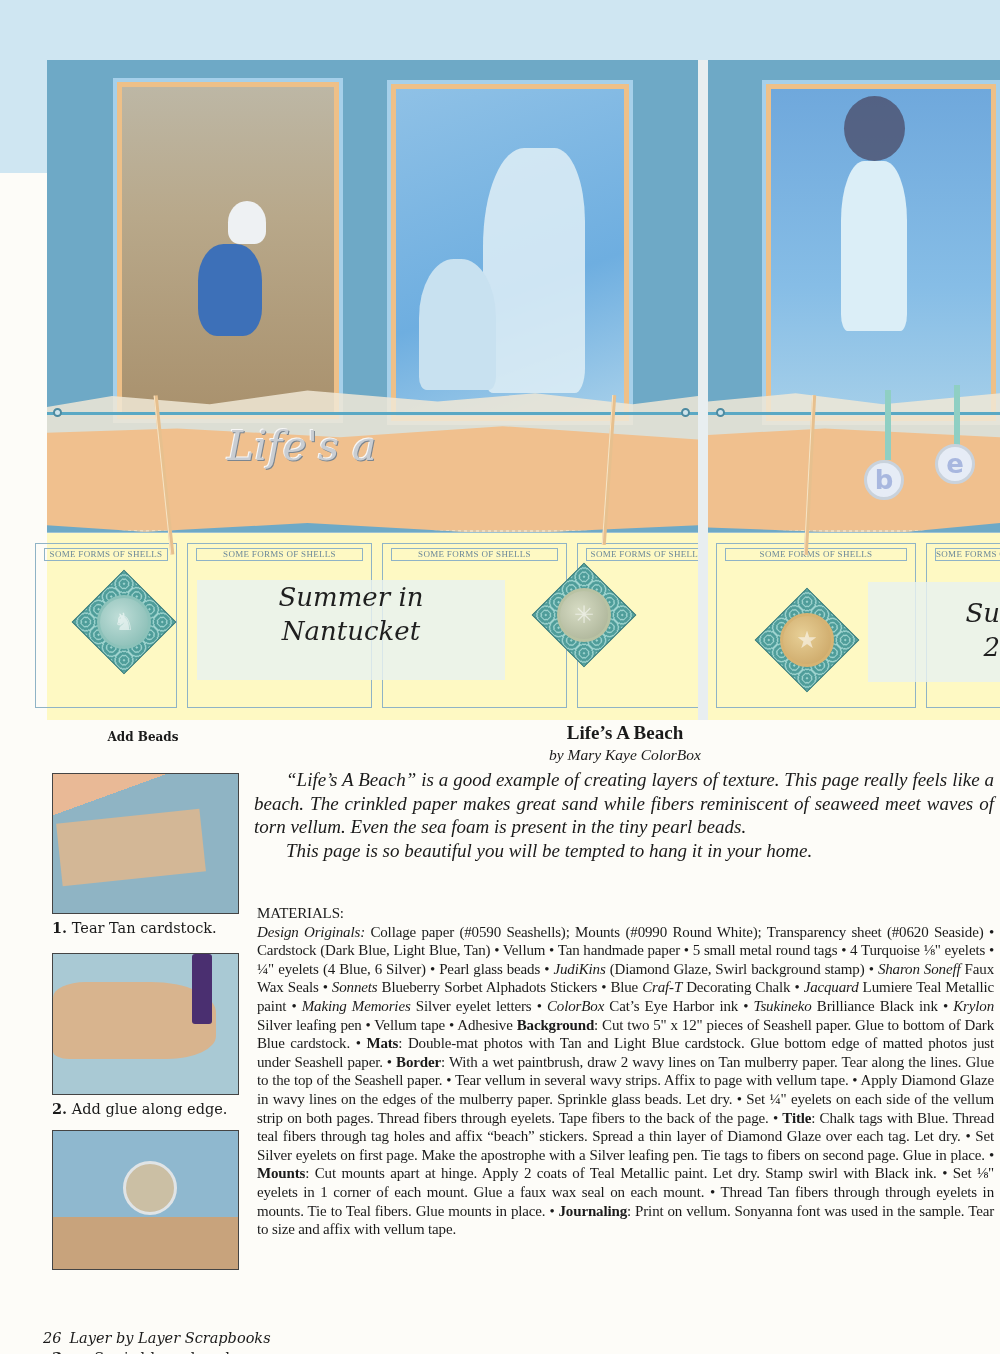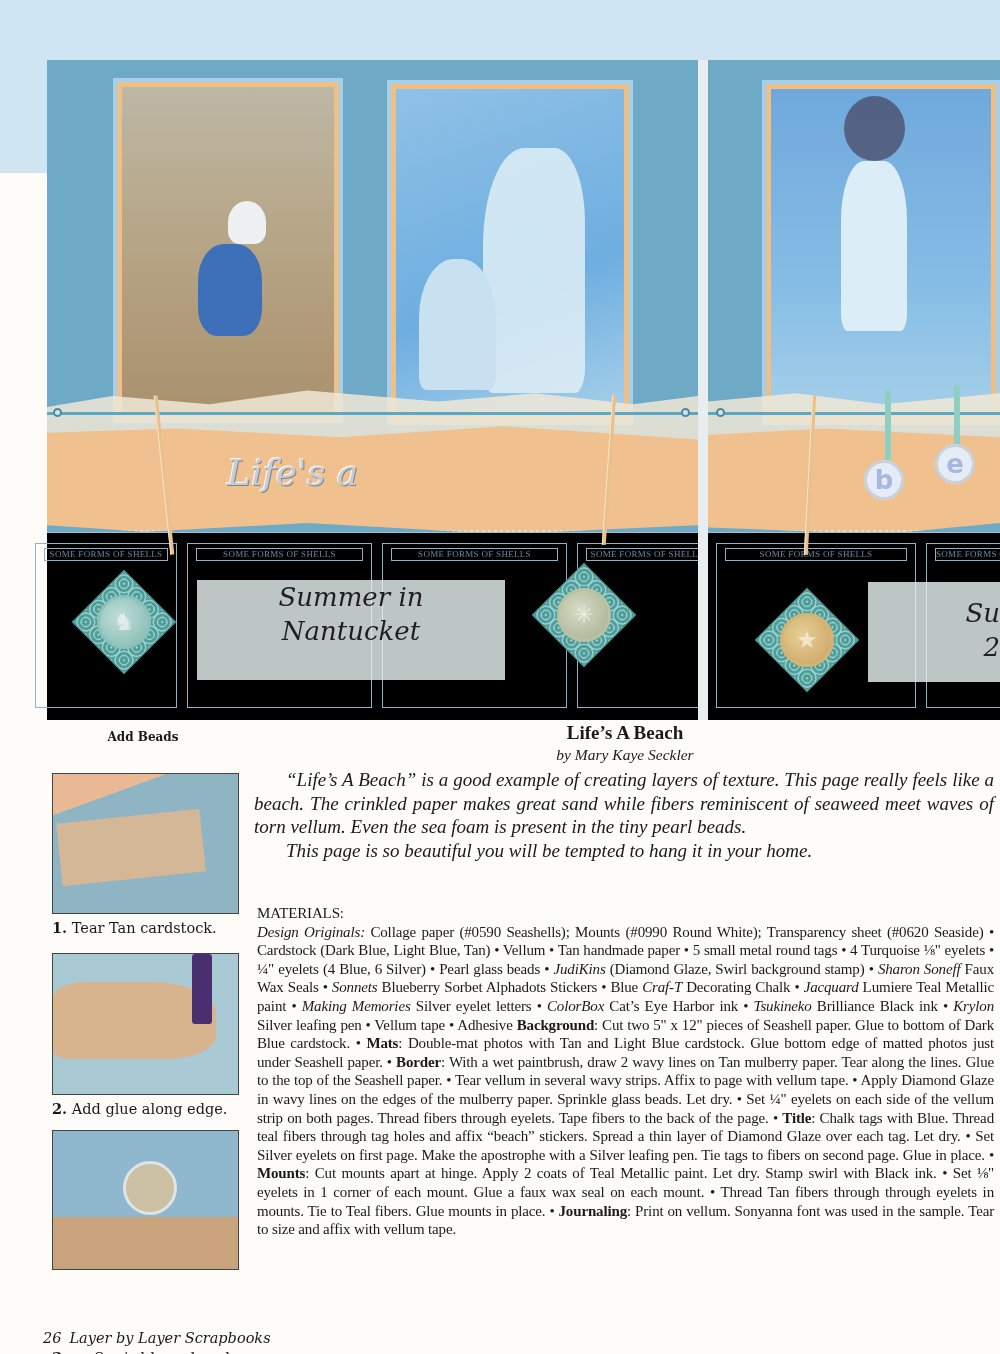--- a/index.html
+++ b/index.html
@@ -24,21 +24,21 @@
   .ph2::before { content:""; position:absolute; left:38%; top:18%; width:45%; height:75%; background:#dfeef6; border-radius:40% 30% 10% 10%; opacity:.85; }
   .ph2::after { content:""; position:absolute; left:10%; top:52%; width:34%; height:40%; background:#c8e1f0; border-radius:45% 45% 10% 10%; }
   .ph3 { background: linear-gradient(180deg, #6fa8dc 0%, #86bde6 60%, #a5cfe9 100%); }
   .ph3::before { content:""; position:absolute; left:32%; top:22%; width:30%; height:52%; background:#dbeef7; border-radius:35% 35% 10% 10%; }
   .ph3::after { content:""; position:absolute; left:33%; top:2%; width:28%; height:20%; background:#4a4a66; border-radius:50%; opacity:.75; }
 
   .vellum-strip { position: absolute; background: rgba(240, 232, 214, .85); }
   .fiber { position: absolute; height: 3px; background: #5aa8c4; }
   .sand { position: absolute; background: #f0c08e; }
   .sand::after { content:""; position:absolute; left:0; right:0; bottom:-4px; height:8px; background: repeating-linear-gradient(90deg, #d6c8ae 0 3px, #efe3cb 3px 6px); opacity:.8; }
-  .shell-paper { position: absolute; background: #000000; border-top: 1px solid #9cc2d4; }
+  .shell-paper { position: absolute; background: #fef9c3; border-top: 1px solid #9cc2d4; }
   .shell-cell { position: absolute; border: 1px solid #8fb3c6; }
   .shell-cell .hdr { position: absolute; top: 4px; left: 8px; right: 8px; height: 13px; border: 1px solid #8fb3c6; font-family: "Liberation Serif", serif; font-size: 9px; color: #6b8899; text-align: center; line-height: 11px; letter-spacing: .3px; white-space: nowrap; overflow: hidden; }
 
   .title-letters { position: absolute; font-family: "DejaVu Serif", serif; font-style: italic; color: #c9cdd2; text-shadow: 1px 1px 0 #7c8690, -1px -1px 0 #f7f7f7; }
 
   .mount { position: absolute; width: 74px; height: 74px; transform: rotate(45deg); background: #4f9d9a;
     background-image: repeating-radial-gradient(circle at 9px 9px, #9fd4cf 0 1.5px, transparent 1.5px 4px);
     background-size: 18px 18px; border: 1px solid #3d7d7b; }
   .seal { position: absolute; width: 54px; height: 54px; border-radius: 50%; }
   .seal.teal { background: radial-gradient(circle at 40% 40%, #c0ded8, #7fb8b0); border: 3px solid #8cc2ba; }
@@ -97,21 +97,21 @@
       </div>
   </div>
 
   <div class="vellum-strip" style="left:0; top:325px; width:651px; height:55px; clip-path: polygon(0 40%, 10% 20%, 25% 35%, 40% 10%, 60% 30%, 75% 15%, 90% 35%, 100% 20%, 100% 100%, 0 100%);"></div>
   <div class="fiber" style="left:0; top:352px; width:651px;"></div>
   <div class="eyelet" style="left:6px; top:348px;"></div>
   <div class="eyelet" style="left:634px; top:348px;"></div>
 
   <div class="sand" style="left:0; top:364px; width:651px; height:110px; clip-path: polygon(0 8%, 20% 4%, 45% 12%, 70% 2%, 100% 14%, 100% 92%, 70% 100%, 40% 90%, 15% 98%, 0 92%);"></div>
 
-  <div class="title-letters" style="left:180px; top:392px; font-size:36px;">Life's a</div>
+  <div class="title-letters" style="left:180px; top:362px; font-size:41px;">Life's a</div>
 
   <div class="shell-paper" style="left:0; top:472px; width:651px; height:188px;">
     <div class="shell-cell" style="left:-12px; top:10px; width:142px; height:165px;">
         <div class="hdr">SOME FORMS OF SHELLS</div>
       </div>
     <div class="shell-cell" style="left:140px; top:10px; width:185px; height:165px;">
         <div class="hdr">SOME FORMS OF SHELLS</div>
       </div>
     <div class="shell-cell" style="left:335px; top:10px; width:185px; height:165px;">
         <div class="hdr">SOME FORMS OF SHELLS</div>
@@ -182,21 +182,21 @@
   <div class="step-title">Add Beads</div>
 </div>
 <div class="step-img si1"></div>
 <div class="step-cap" style="top:918px;"><b>1.</b> <span>Tear Tan cardstock.</span></div>
 <div class="step-img si2"></div>
 <div class="step-cap" style="top:1099px;"><b>2.</b> <span>Add glue along edge.</span></div>
 <div class="step-img si3"></div>
 <div class="step-cap" style="top:1348px; text-align:justify; letter-spacing:1.2px; word-spacing:5px;"><b>3.</b> <span>Sprinkle beads on wet glue. Let dry.</span></div>
 
 <div class="main-title">Life’s A Beach</div>
-<div class="byline">by Mary Kaye Seckler</div>
+<div class="byline">by Mary Kaye ColorBox</div>
 <div class="intro">
   <p>“Life’s A Beach” is a good example of creating layers of texture. This page really feels like a beach. The crinkled paper makes great sand while fibers reminiscent of seaweed meet waves of torn vellum. Even the sea foam is present in the tiny pearl beads.</p>
   <p>This page is so beautiful you will be tempted to hang it in your home.</p>
 </div>
 
 <div class="body-text">
   <span class="head">MATERIALS:</span>
   <span>
     <i>Design Originals:</i><span> Collage paper (#0590 Seashells); Mounts (#0990 Round White); Transparency sheet (#0620 Seaside) • Cardstock (Dark Blue, Light Blue, Tan) • Vellum • Tan handmade paper • 5 small metal round tags • 4 Turquoise ⅛" eyelets • ¼" eyelets (4 Blue, 6 Silver) • Pearl glass beads • </span><i>JudiKins</i><span> (Diamond Glaze, Swirl background stamp) • </span><i>Sharon Soneff</i><span> Faux Wax Seals • </span><i>Sonnets</i><span> Blueberry Sorbet Alphadots Stickers • Blue </span><i>Craf-T</i><span> Decorating Chalk • </span><i>Jacquard</i><span> Lumiere Teal Metallic paint • </span><i>Making Memories</i><span> Silver eyelet letters • </span><i>ColorBox</i><span> Cat’s Eye Harbor ink • </span><i>Tsukineko</i><span> Brilliance Black ink • </span><i>Krylon</i><span> Silver leafing pen • Vellum tape • Adhesive</span>
   </span>

